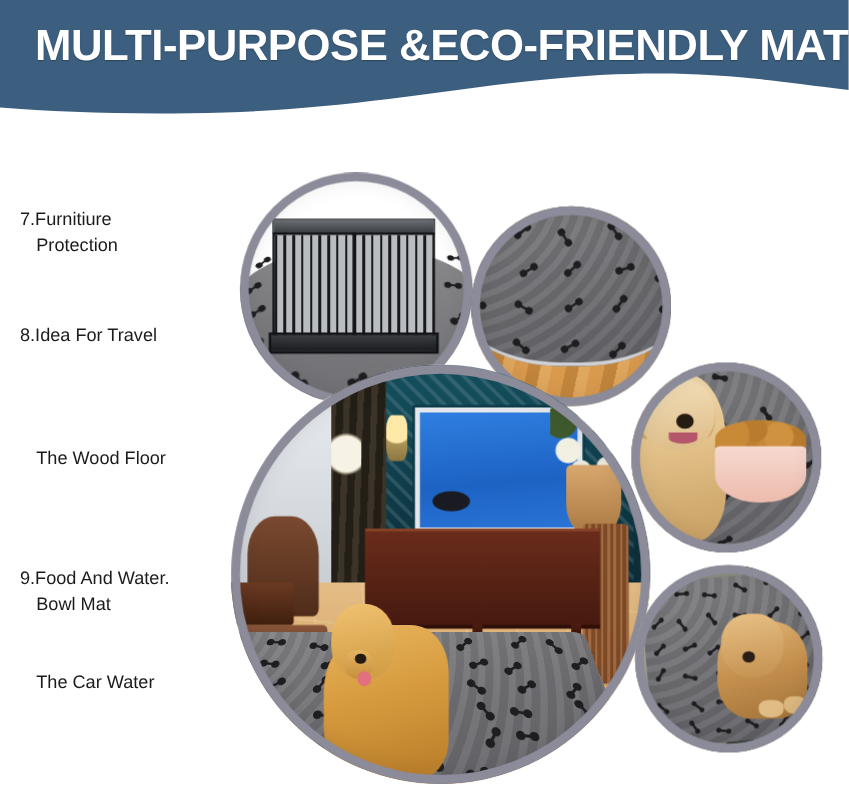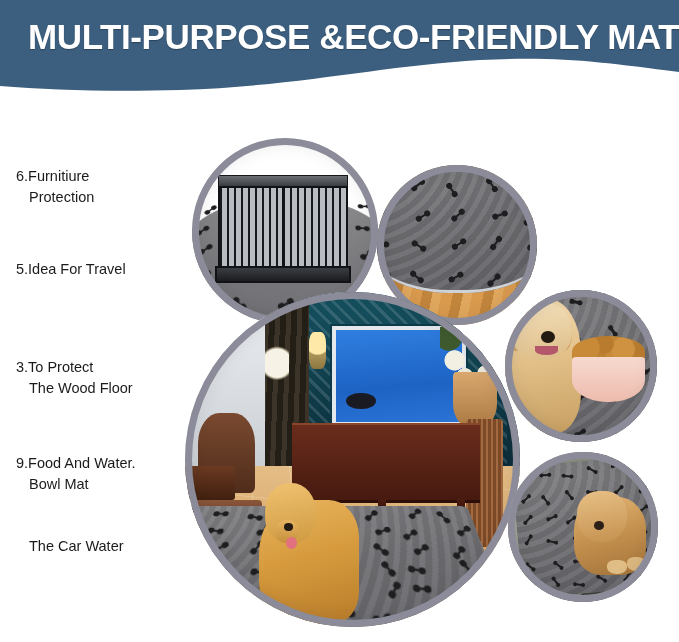--- a/index.html
+++ b/index.html
@@ -289,30 +289,29 @@
 <div id="banner">
   <svg id="banner-svg" width="679" height="100" viewBox="0 0 679 100">
     <path d="M0,0 L679,0 L679,72 C600,62 560,56 480,60 C380,66 300,86 180,90 C110,92 50,90 0,86 Z" fill="#3d5f7f"></path>
   </svg>
   <div id="banner-title">MULTI-PURPOSE &amp;ECO-FRIENDLY MAT</div>
 </div>
 
 <div id="feature-list">
 
   <div class="feature-item fi-0">
-    <span class="l1">6.Furnitiure</span>
+    <span class="l1">7.Furnitiure</span>
     <span class="l2">Protection</span>
   </div>
 
   <div class="feature-item fi-1">
-    <span class="l1">5.Idea For Travel</span>
+    <span class="l1">8.Idea For Travel</span>
   </div>
 
   <div class="feature-item fi-2">
-    <span class="l1">3.To Protect</span>
     <span class="l2">The Wood Floor</span>
   </div>
 
   <div class="feature-item fi-3">
     <span class="l1">9.Food And Water.</span>
     <span class="l2">Bowl Mat</span>
   </div>
 
   <div class="feature-item fi-4">
     <span class="l2">The Car Water</span>

